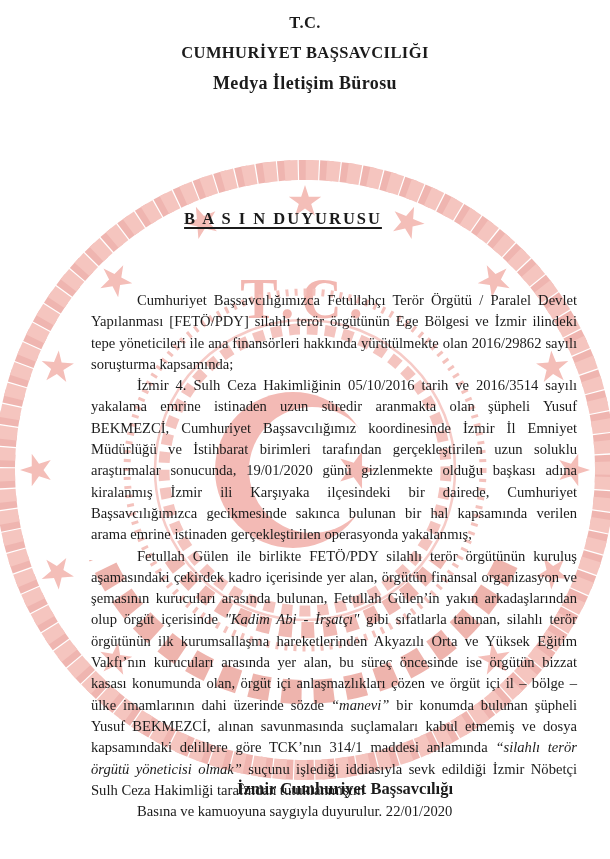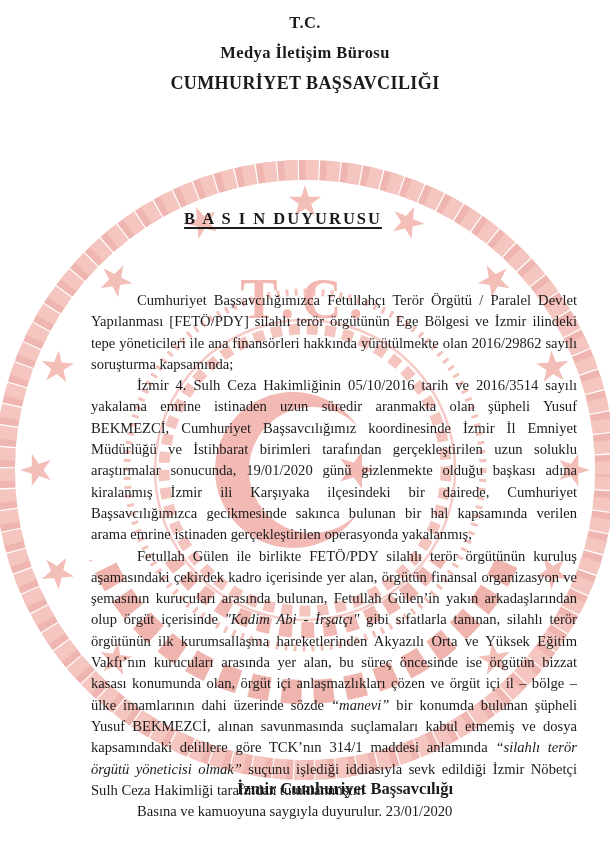--- a/index.html
+++ b/index.html
@@ -99,30 +99,30 @@
       <g clip-path="url(#bottomClip)">
         <circle cx="305" cy="470" r="222" fill="none" stroke="#edaca5" stroke-width="24" stroke-dasharray="20 12"></circle>
         <circle cx="305" cy="470" r="160" fill="none" stroke="#efb2ab" stroke-width="16" stroke-dasharray="13 9"></circle>
       </g>
     </g>
   </svg>
 
   <div class="content">
     <div class="doc-header">
       <div class="h-line">T.C.</div>
+      <div class="h-line">CUMHURİYET BAŞSAVCILIĞI</div>
       <div class="h-line">Medya İletişim Bürosu</div>
-      <div class="h-line">CUMHURİYET BAŞSAVCILIĞI</div>
     </div>
 
     <div class="doc-title">
       <span>B A S I N  DUYURUSU</span>
     </div>
 
     <div class="doc-body">
         <p><span>Cumhuriyet Başsavcılığımızca Fetullahçı Terör Örgütü / Paralel Devlet Yapılanması [FETÖ/PDY] silahlı terör örgütünün Ege Bölgesi ve İzmir ilindeki tepe yöneticileri ile ana finansörleri hakkında yürütülmekte olan 2016/29862 sayılı soruşturma kapsamında;</span></p>
         <p><span>İzmir 4. Sulh Ceza Hakimliğinin 05/10/2016 tarih ve 2016/3514 sayılı yakalama emrine istinaden uzun süredir aranmakta olan şüpheli Yusuf BEKMEZCİ, Cumhuriyet Başsavcılığımız koordinesinde İzmir İl Emniyet Müdürlüğü ve İstihbarat birimleri tarafından gerçekleştirilen uzun soluklu araştırmalar sonucunda, 19/01/2020 günü gizlenmekte olduğu başkası adına kiralanmış İzmir ili Karşıyaka ilçesindeki bir dairede, Cumhuriyet Başsavcılığımızca gecikmesinde sakınca bulunan bir hal kapsamında verilen arama emrine istinaden gerçekleştirilen operasyonda yakalanmış,</span></p>
         <p><span>Fetullah Gülen ile birlikte FETÖ/PDY silahlı terör örgütünün kuruluş aşamasındaki çekirdek kadro içerisinde yer alan, örgütün finansal organizasyon ve şemasının kurucuları arasında bulunan, Fetullah Gülen’in yakın arkadaşlarından olup örgüt içerisinde </span><span class="it">"Kadim Abi - İrşatçı"</span><span> gibi sıfatlarla tanınan, silahlı terör örgütünün ilk kurumsallaşma hareketlerinden Akyazılı Orta ve Yüksek Eğitim Vakfı’nın kurucuları arasında yer alan, bu süreç öncesinde ise örgütün bizzat kasası konumunda olan, örgüt içi anlaşmazlıkları çözen ve örgüt içi il – bölge – ülke imamlarının dahi üzerinde sözde </span><span class="it">“manevi”</span><span> bir konumda bulunan şüpheli Yusuf BEKMEZCİ, alınan savunmasında suçlamaları kabul etmemiş ve dosya kapsamındaki delillere göre TCK’nın 314/1 maddesi anlamında </span><span class="it">“silahlı terör örgütü yöneticisi olmak”</span><span> suçunu işlediği iddiasıyla sevk edildiği İzmir Nöbetçi Sulh Ceza Hakimliği tarafından tutuklanmıştır.</span></p>
-        <p><span>Basına ve kamuoyuna saygıyla duyurulur. 23/01/2020</span></p>
+        <p><span>Basına ve kamuoyuna saygıyla duyurulur. 22/01/2020</span></p>
       </div>
 
     <div class="signature">İzmir Cumhuriyet Başsavcılığı</div>
   </div>
 </div>
 
 </body></html>

